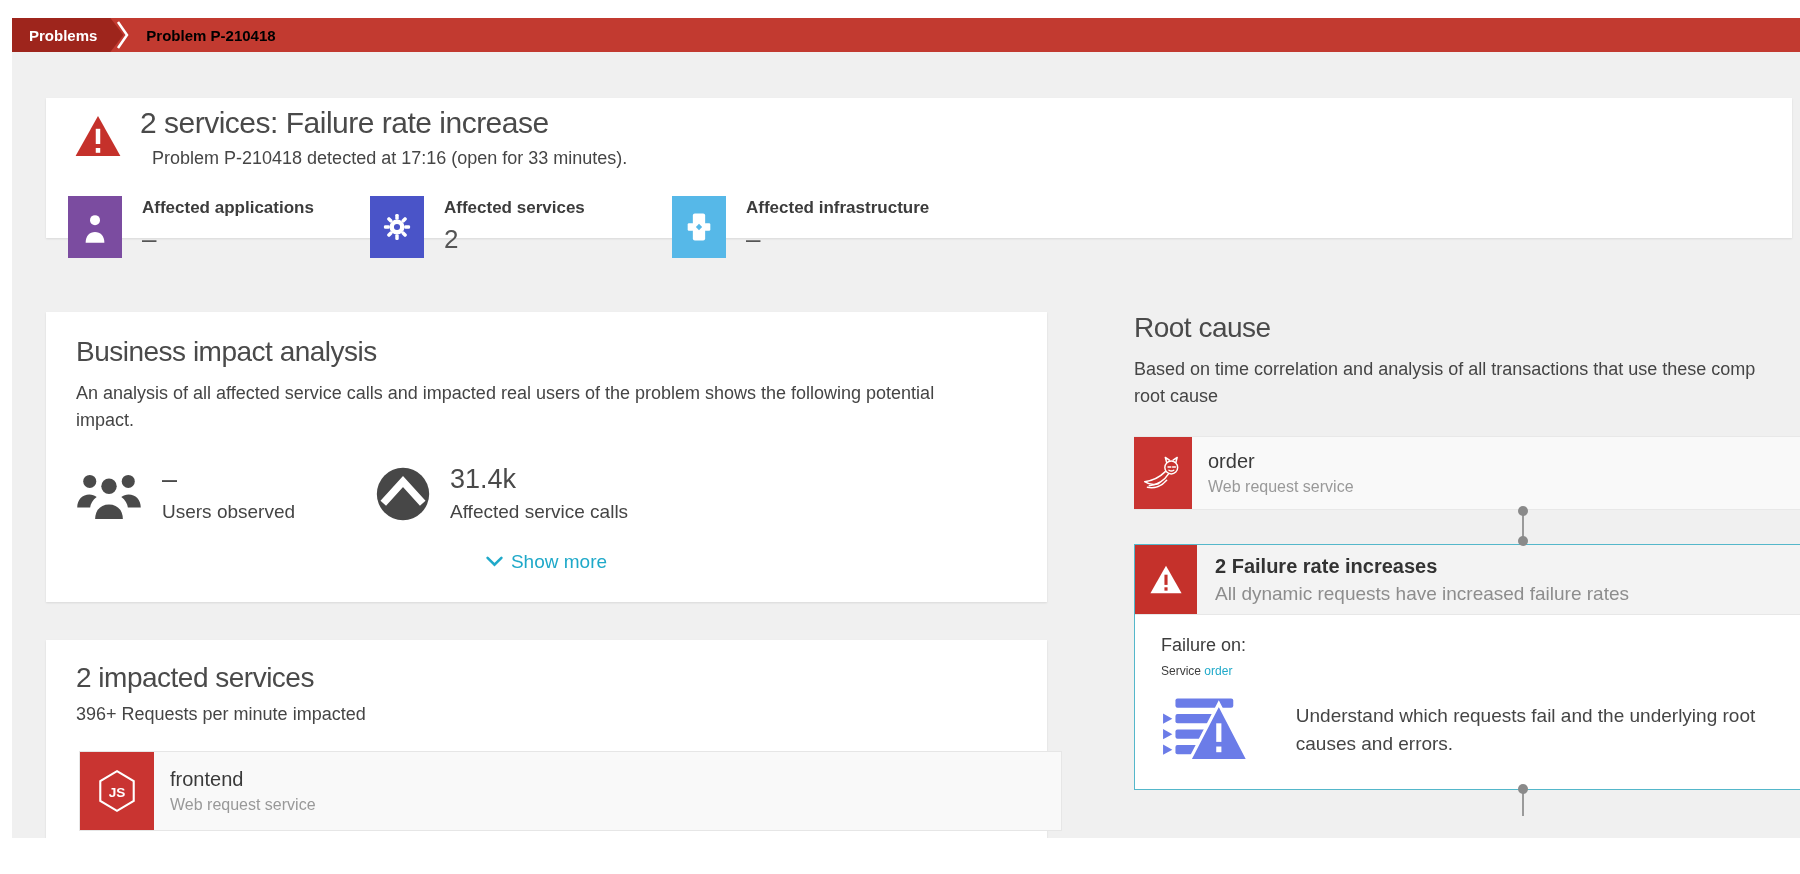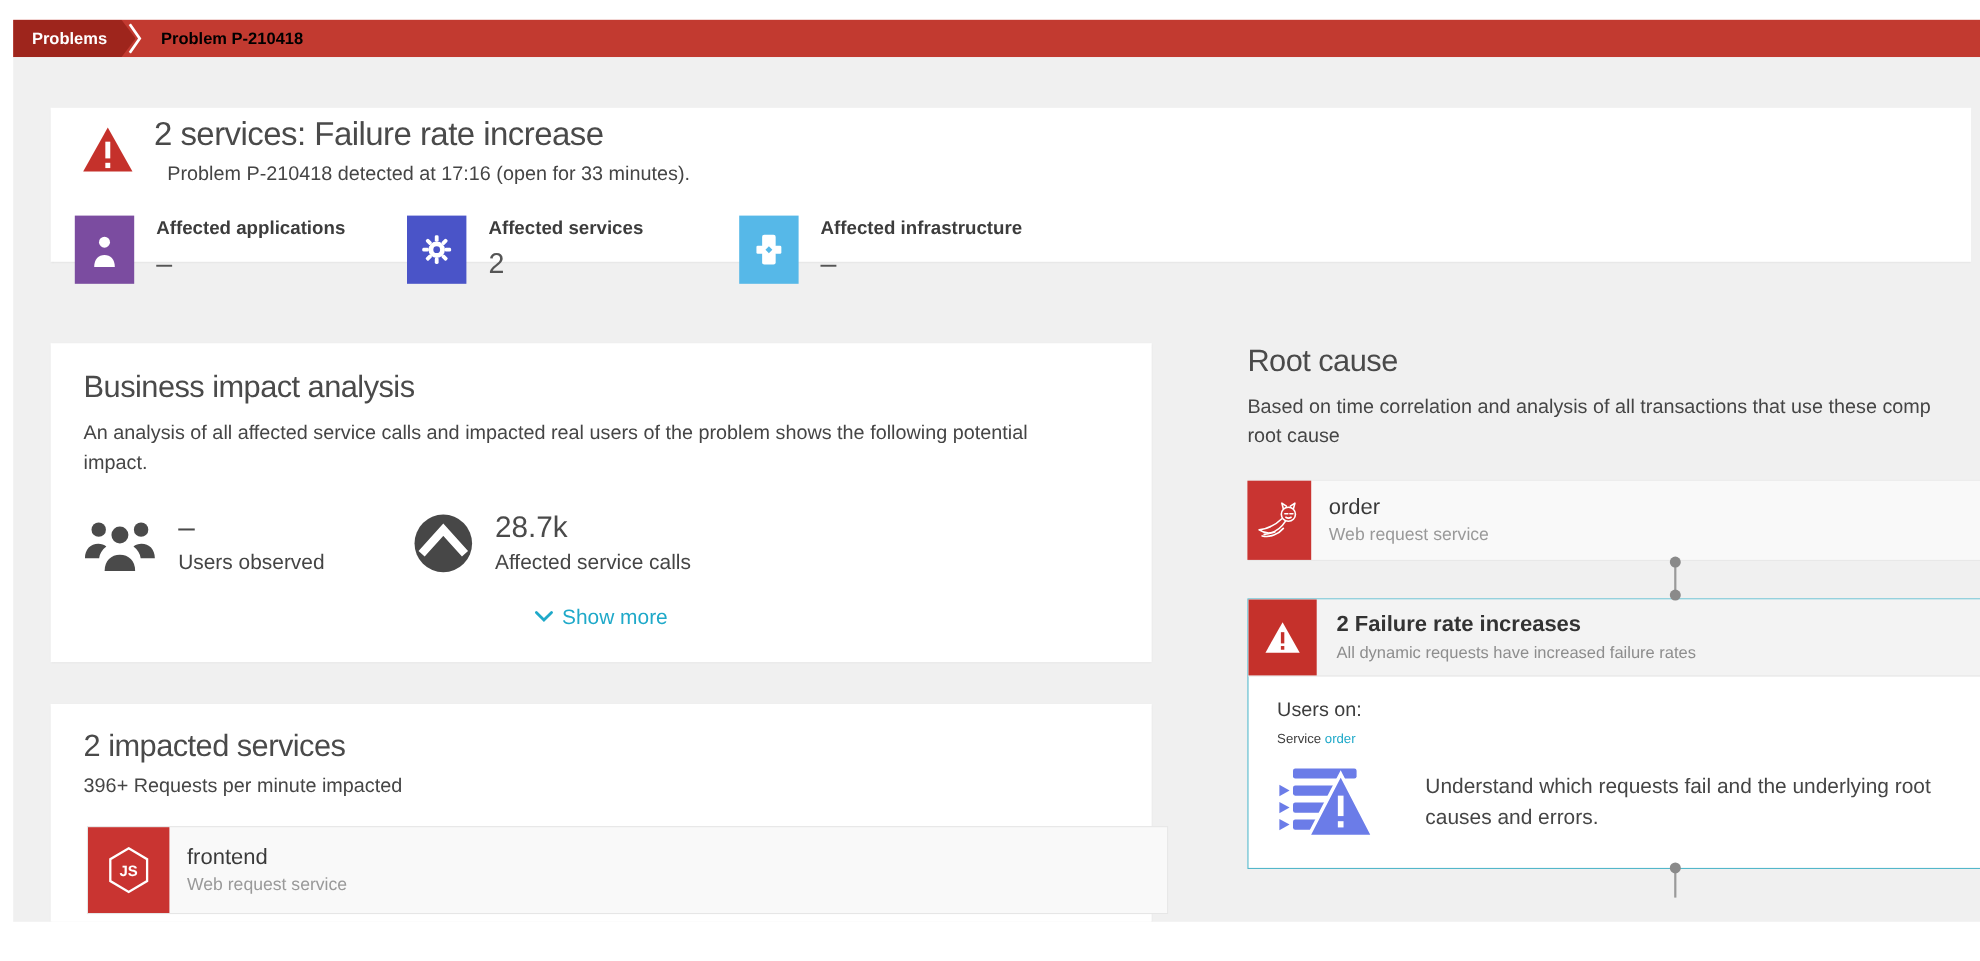--- a/index.html
+++ b/index.html
@@ -82,21 +82,21 @@
          background:#8a8a8a; }
   .dot-top { top:-4px; } .dot-bottom { bottom:-2px; } .dot-over { top:-6px; }
 
   .event-card { border:1px solid #54b7ca; background:#fff; width:680px; }
   .event-header { height:70px; background:#f3f3f3; display:flex; align-items:stretch;
                   border-bottom:1px solid #e7e7e7; }
   .event-tile { width:62px; flex:none; background:#c5312b; display:flex;
                 align-items:center; justify-content:center; }
   .event-head-text { margin-left:18px; display:flex; flex-direction:column; justify-content:center; }
   .event-title { font-size:20px; font-weight:bold; color:#333; }
-  .event-sub { font-size:15px; color:#8d8d8d; margin-top:5px; }
+  .event-sub { font-size:19px; color:#8d8d8d; margin-top:5px; }
   .event-body { padding:20px 24px 26px 26px; }
   .events-on { font-size:18px; color:#3d3d3d; }
   .service-line { font-size:12px; color:#3d3d3d; margin-top:8px; }
   .link { color:#1fa9c9; cursor:pointer; }
   .hint-row { display:flex; align-items:center; margin-top:18px; }
   .hint-text { margin-left:46px; width:500px; font-size:19px; line-height:1.45; color:#454545; }
 </style>
 </head>
 <body>
 
@@ -196,21 +196,21 @@
             <div class="stat-label">Users observed</div>
           </div>
         </div>
 
         <div class="stat">
           <svg width="54" height="54" viewBox="0 0 26 26">
             <circle cx="13" cy="13" r="12.6" fill="#474747"></circle>
             <path d="M3.5 17.5 L13 7 L22.5 17.5" stroke="#fff" stroke-width="3.6" fill="none"></path>
           </svg>
           <div class="stat-text">
-            <div class="stat-value">28.7k</div>
+            <div class="stat-value">31.4k</div>
             <div class="stat-label">Affected service calls</div>
           </div>
         </div>
       </div>
 
       <div class="show-more">
         <svg width="17" height="11" viewBox="0 0 16 10">
           <path d="M1.5 1.5l6.5 6.5 6.5-6.5" stroke="#1fa9c9" stroke-width="2.4" fill="none" stroke-linecap="round"></path>
         </svg><span>Show more</span>
       </div>
@@ -274,21 +274,21 @@
               <rect x="13.7" y="9.5" width="2.6" height="8.5" fill="#c5312b"></rect>
               <rect x="13.7" y="20" width="2.6" height="2.8" fill="#c5312b"></rect>
             </svg>
           </div>
           <div class="event-head-text">
             <div class="event-title">2 Failure rate increases</div>
             <div class="event-sub">All dynamic requests have increased failure rates</div>
           </div>
         </div>
         <div class="event-body">
-          <div class="events-on">Users on:</div>
+          <div class="events-on">Failure on:</div>
           <div class="service-line">
             <span>Service</span>
             <span class="link">order</span>
           </div>
           <div class="hint-row">
             <svg width="90" height="67" viewBox="0 0 86 64">
               <g fill="#6b7ce8">
                 <rect x="14" y="2" width="56" height="9" rx="2"></rect>
                 <rect x="14" y="17" width="40" height="9" rx="2"></rect>
                 <rect x="14" y="32" width="34" height="9" rx="2"></rect>

